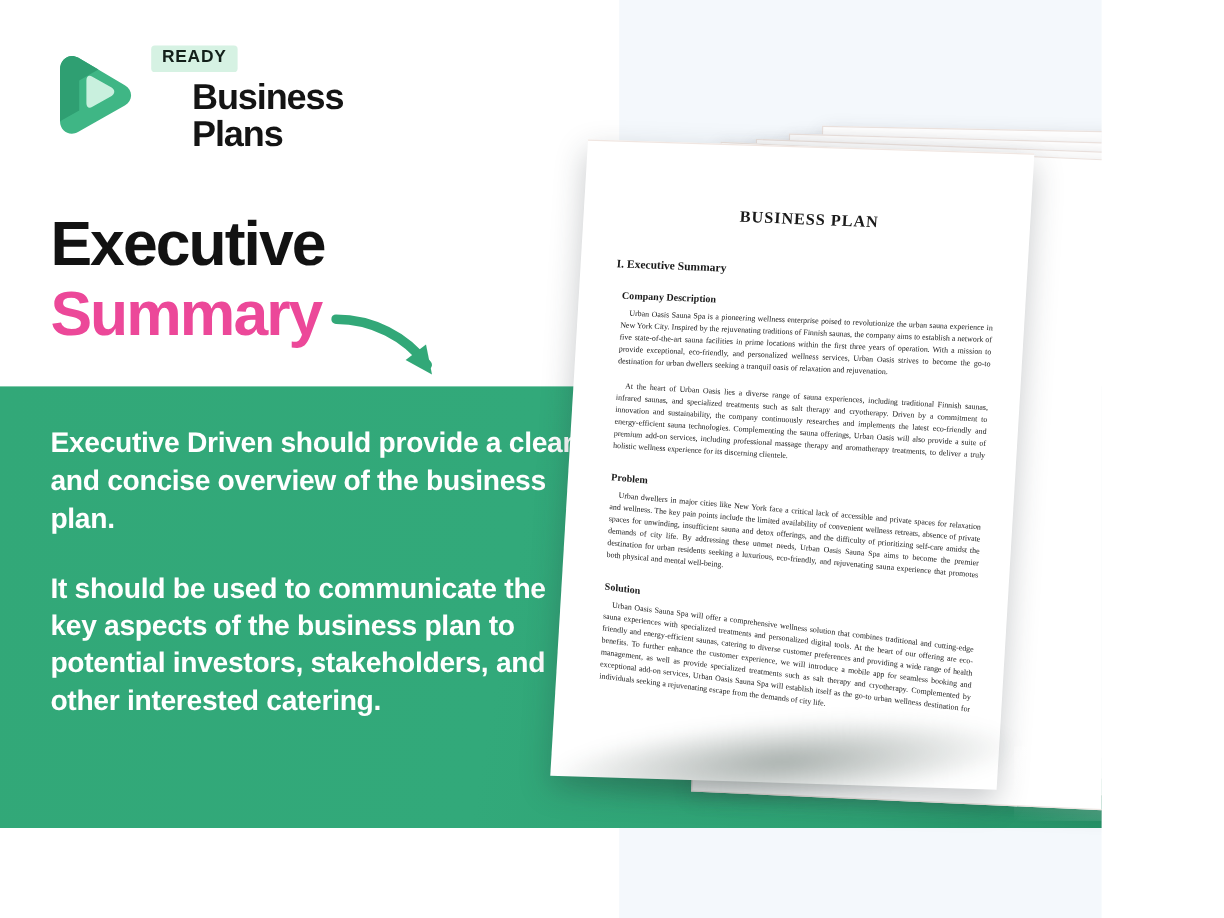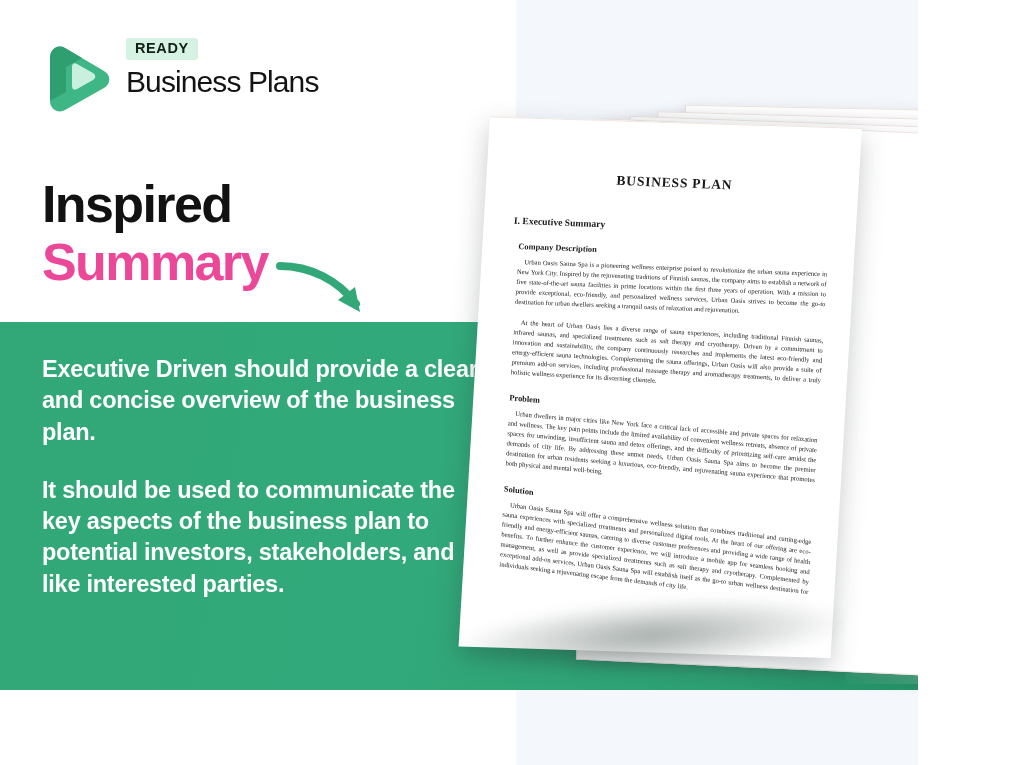--- a/index.html
+++ b/index.html
@@ -49,24 +49,25 @@
     font-size: 14.5px;
     font-weight: 700;
     letter-spacing: 0.6px;
     padding: 3px 9px 4px 9px;
     border-radius: 3px;
     line-height: 1;
   }
   .logo-title {
     margin-top: 6px;
     font-size: 30px;
-    font-weight: 400;
+    font-weight: 700;
     letter-spacing: -0.9px;
     color: #141414;
     line-height: 1.05;
+    margin-left: 34px;
   }
 
   
   .headline {
     position: absolute;
     left: 42px; top: 178px;
     line-height: 1.0;
   }
   .headline .l1 {
     font-size: 52px; font-weight: 800; color: #121212;
@@ -205,32 +206,32 @@
       <path d="M8 18 C8 9 16 4 23 8 L40 18 L24 27 L24 52 L8 61 Z" fill="#2f9f72"></path>
       <path d="M30 27 C30 24 32 22 35 24 L51 33 C54 35 54 38 51 40 L35 49 C32 51 30 49 30 46 Z" fill="#c9f0de"></path>
     </svg>
     <div class="logo-text">
       <span class="badge-ready">READY</span>
       <div class="logo-title">Business Plans</div>
     </div>
   </div>
 
   <div class="headline">
-    <span class="l1">Inspired</span>
+    <span class="l1">Executive</span>
     <span class="l2">Summary</span>
   </div>
 
   <svg class="arrow-svg" viewBox="0 0 104 68">
     <path d="M4 10 C34 10 62 24 80 48" stroke="#32a878" stroke-width="8" fill="none" stroke-linecap="round"></path>
     <path d="M62 44 L84 56 L79 31 Z" fill="#32a878"></path>
   </svg>
 
   <div class="panel-copy">
     <p>Executive Driven should provide a clear and concise overview of the business plan.</p>
-    <p>It should be used to communicate the key aspects of the business plan to potential investors, stakeholders, and like interested parties.</p>
+    <p>It should be used to communicate the key aspects of the business plan to potential investors, stakeholders, and other interested catering.</p>
   </div>
 
   <div class="paper-stack">
     <div class="sheet s4"></div>
     <div class="sheet s3"></div>
     <div class="sheet s2"></div>
     <div class="sheet s1"></div>
 
     <div class="sheet-front">
       <div class="doc-body">

